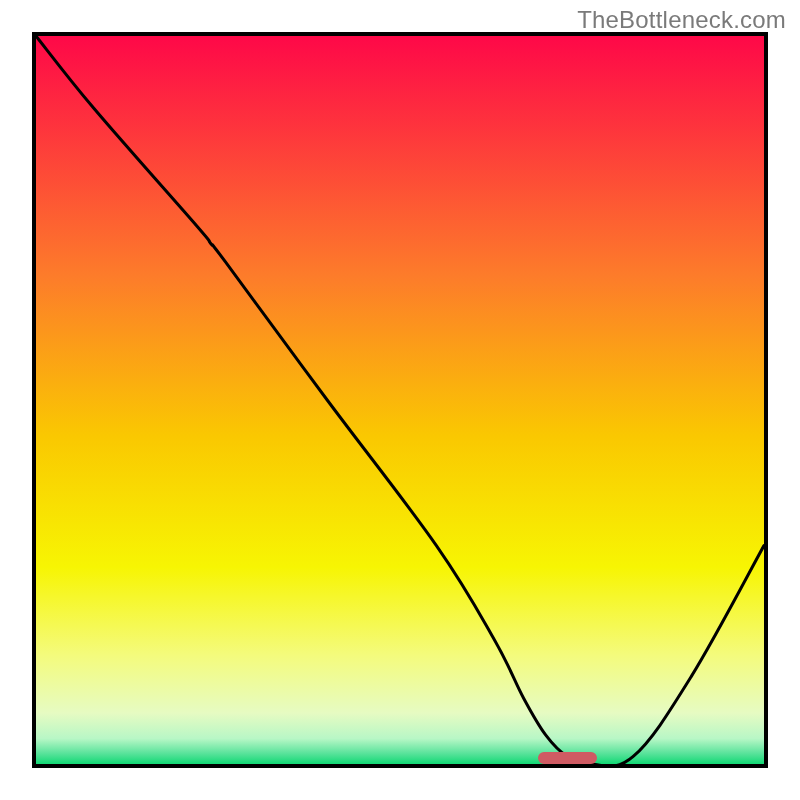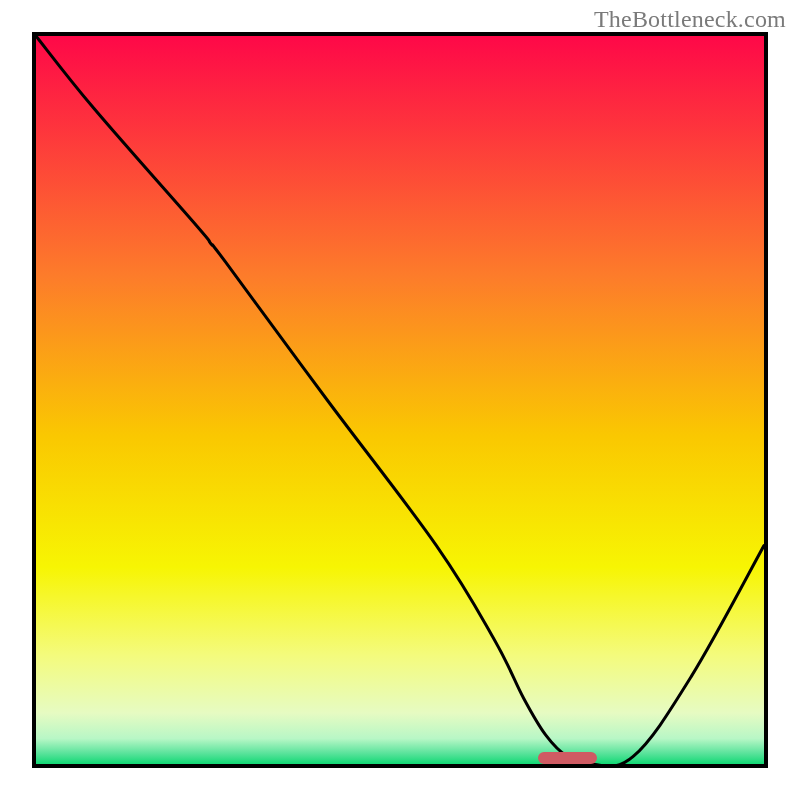--- a/index.html
+++ b/index.html
@@ -12,21 +12,21 @@
   }
   .container {
     position: relative;
     width: 800px;
     height: 800px;
   }
   .watermark {
     position: absolute;
     top: 6px;
     right: 14px;
-    font-family: Liberation Serif, serif;
+    font-family: Liberation Sans, sans-serif;
     font-size: 24px;
     color: #7a7a7a;
     letter-spacing: 0.2px;
     z-index: 3;
   }
   .plot-area {
     position: absolute;
     left: 32px;
     top: 32px;
     width: 736px;

